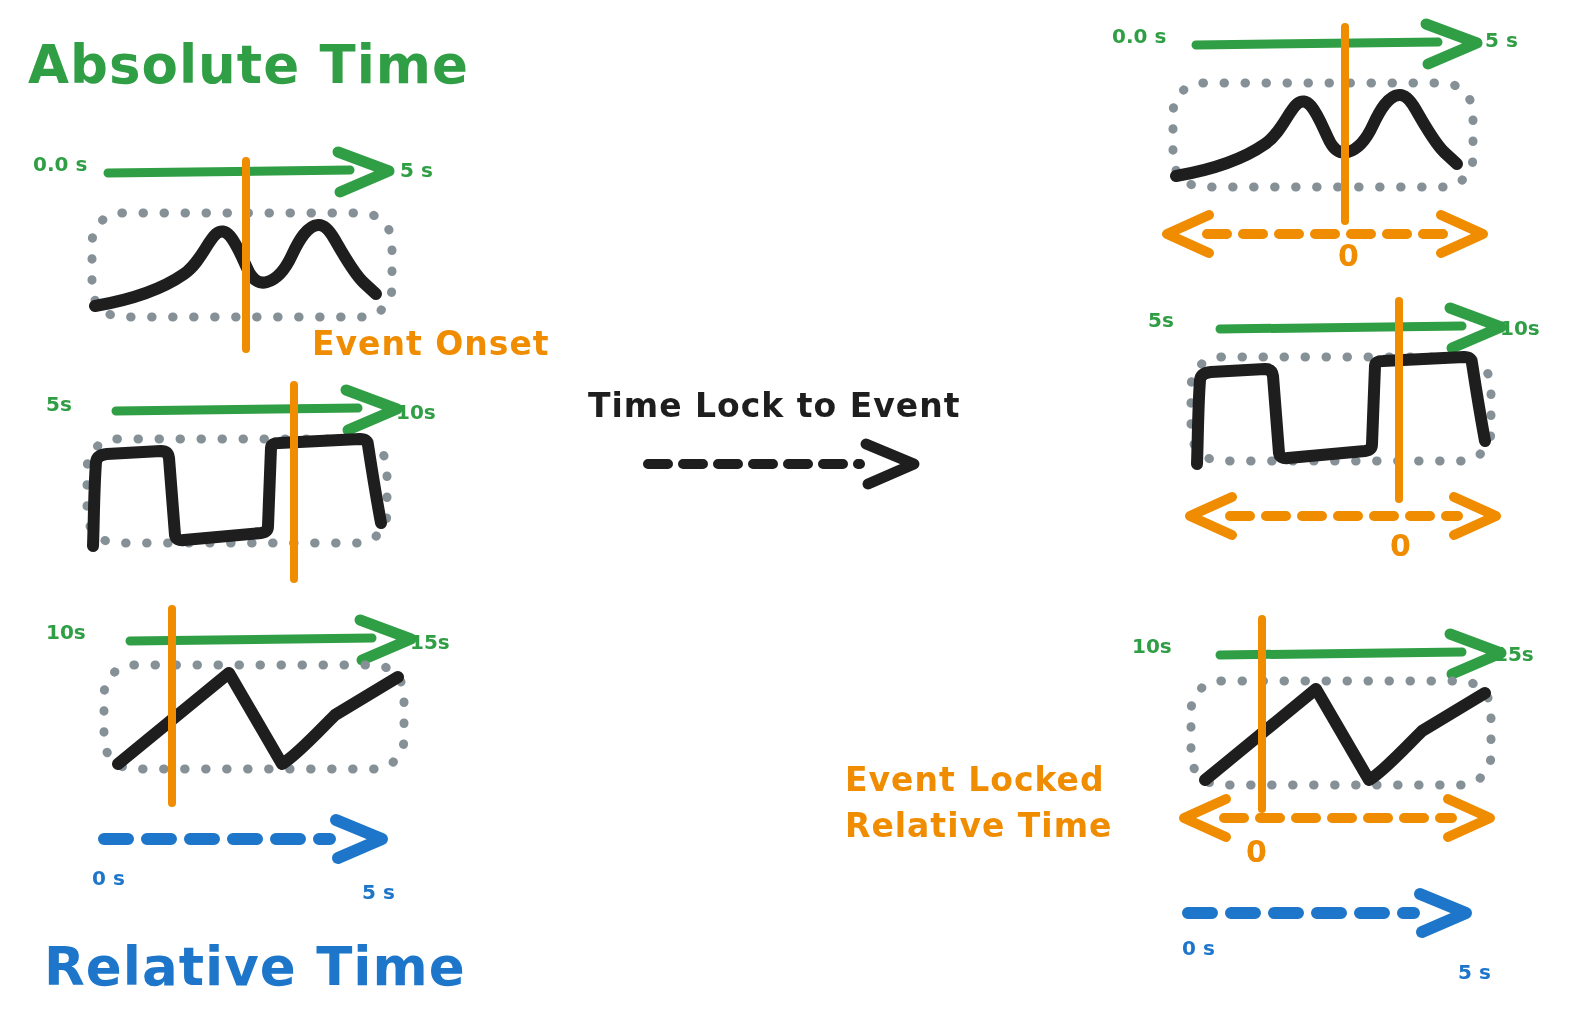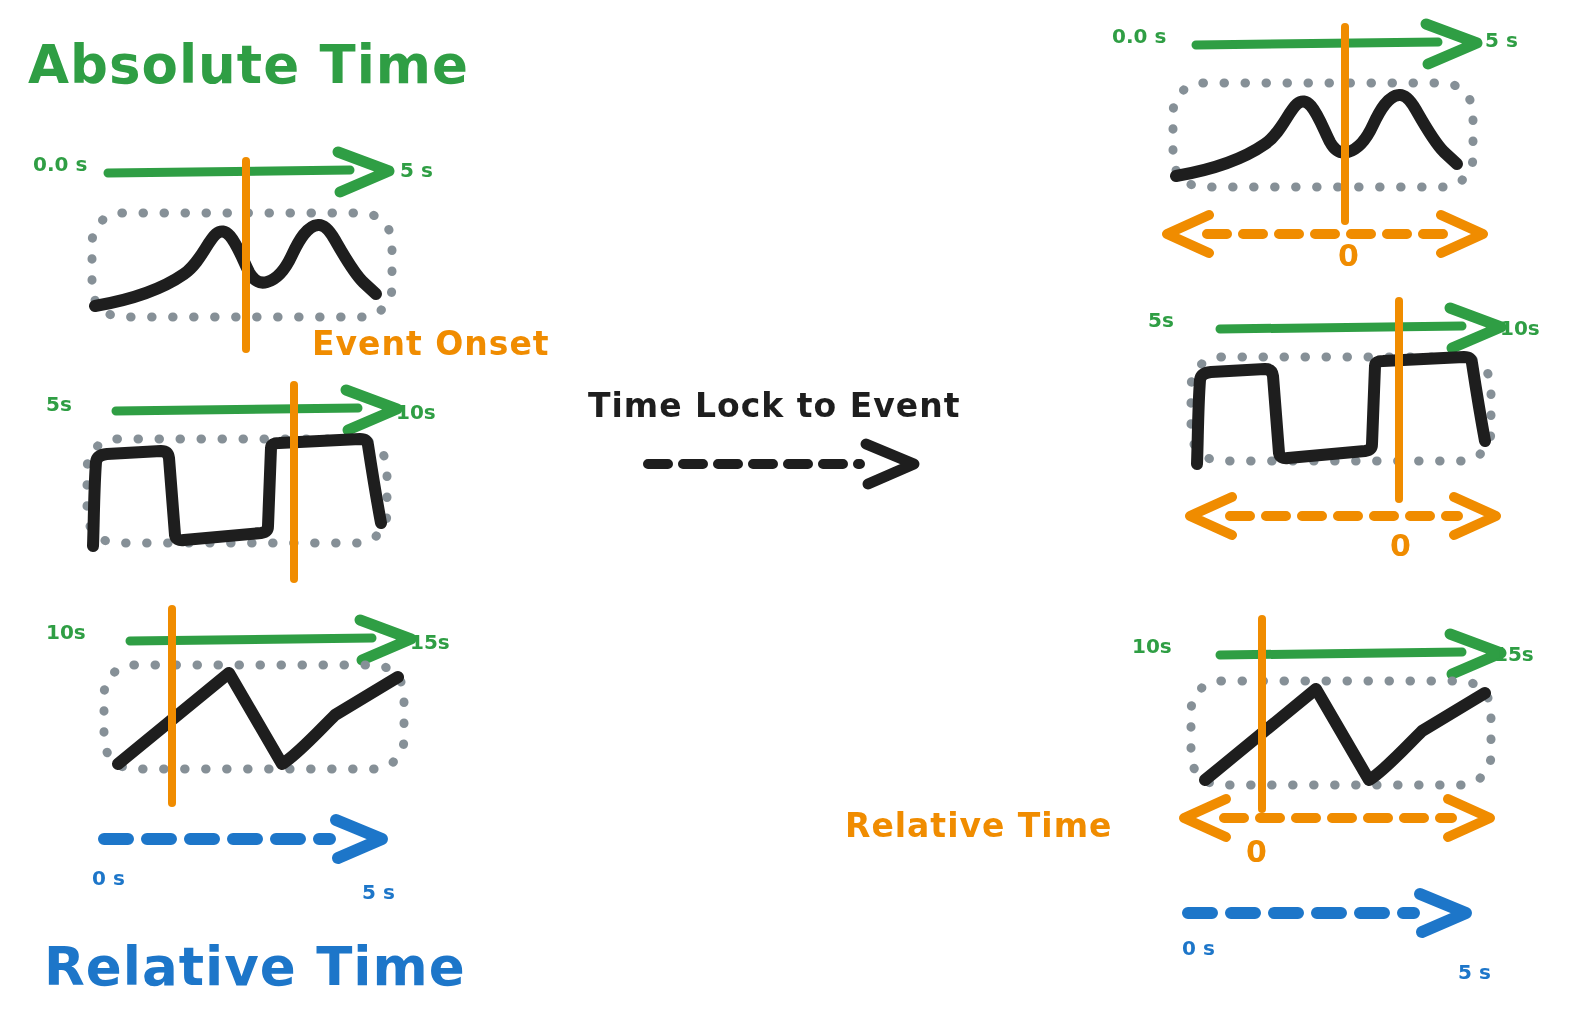--- a/index.html
+++ b/index.html
@@ -159,20 +159,21 @@
   <svg class="piece" style="left:1255px;top:614px;" width="14" height="200" viewBox="0 0 14 200">
     <line class="oline" x1="7" y1="5" x2="7" y2="195"></line>
   </svg>
   <svg class="piece" style="left:1172px;top:791px;" width="330" height="52" viewBox="0 0 330 52">
     <line class="odash" x1="52" y1="27" x2="280" y2="27"></line>
     <path class="ohead" d="M54 8 L12 27 L54 46"></path>
     <path class="ohead" d="M276 8 L318 27 L276 46"></path>
   </svg>
   <div class="t to zero" style="left:1246px;top:834px;">0</div>
 
+  <div class="t to mid" style="left:845px;top:760px;">Event Locked</div>
   <div class="t to mid" style="left:845px;top:806px;">Relative Time</div>
 
   <svg class="piece" style="left:1180px;top:890px;" width="295" height="46" viewBox="0 0 295 46">
     <line class="bdash" x1="8" y1="23" x2="234" y2="23"></line>
     <path class="bhead" d="M240 4 L286 23 L242 42"></path>
   </svg>
   <div class="t tb lbl" style="left:1182px;top:936px;">0 s</div>
   <div class="t tb lbl" style="left:1458px;top:960px;">5 s</div>
 
 </div>

